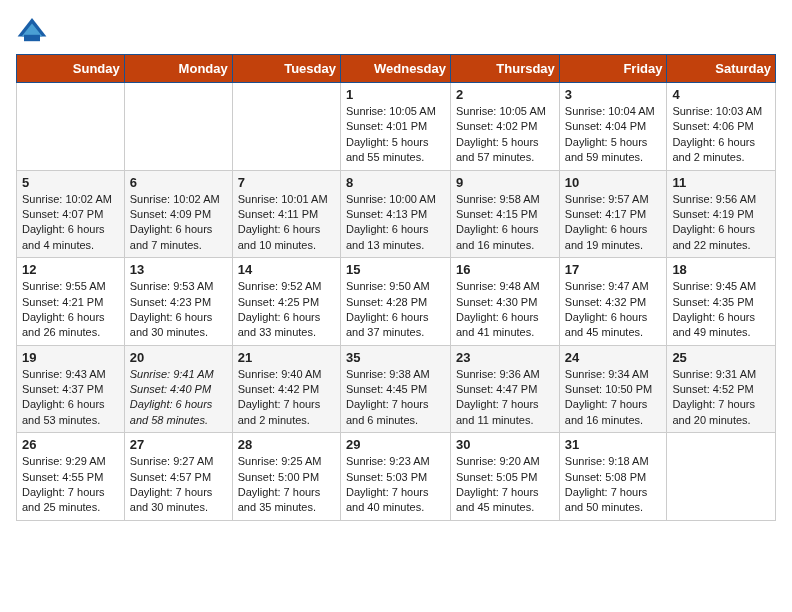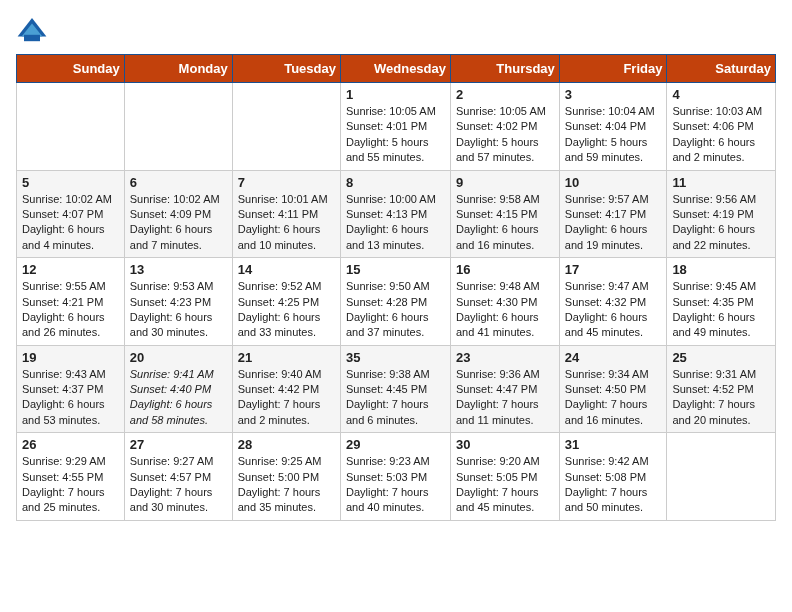--- a/index.html
+++ b/index.html
@@ -299,21 +299,21 @@
           <td>
             <span class="day-number">23</span>
             <div class="cell-text" style="white-space: pre-line;">Sunrise: 9:36 AM
 Sunset: 4:47 PM
 Daylight: 7 hours
 and 11 minutes.</div>
           </td>
           <td>
             <span class="day-number">24</span>
             <div class="cell-text" style="white-space: pre-line;">Sunrise: 9:34 AM
-Sunset: 4:50 PM
+Sunset: 10:50 PM
 Daylight: 7 hours
 and 16 minutes.</div>
           </td>
           <td>
             <span class="day-number">25</span>
             <div class="cell-text" style="white-space: pre-line;">Sunrise: 9:31 AM
 Sunset: 4:52 PM
 Daylight: 7 hours
 and 20 minutes.</div>
           </td>
@@ -349,21 +349,21 @@
           </td>
           <td>
             <span class="day-number">30</span>
             <div class="cell-text" style="white-space: pre-line;">Sunrise: 9:20 AM
 Sunset: 5:05 PM
 Daylight: 7 hours
 and 45 minutes.</div>
           </td>
           <td>
             <span class="day-number">31</span>
-            <div class="cell-text" style="white-space: pre-line;">Sunrise: 9:42 AM
+            <div class="cell-text" style="white-space: pre-line;">Sunrise: 9:18 AM
 Sunset: 5:08 PM
 Daylight: 7 hours
 and 50 minutes.</div>
           </td>
           <td class="empty-cell"></td>
         </tr>
       </tbody>
   </table>
 </div>
 

